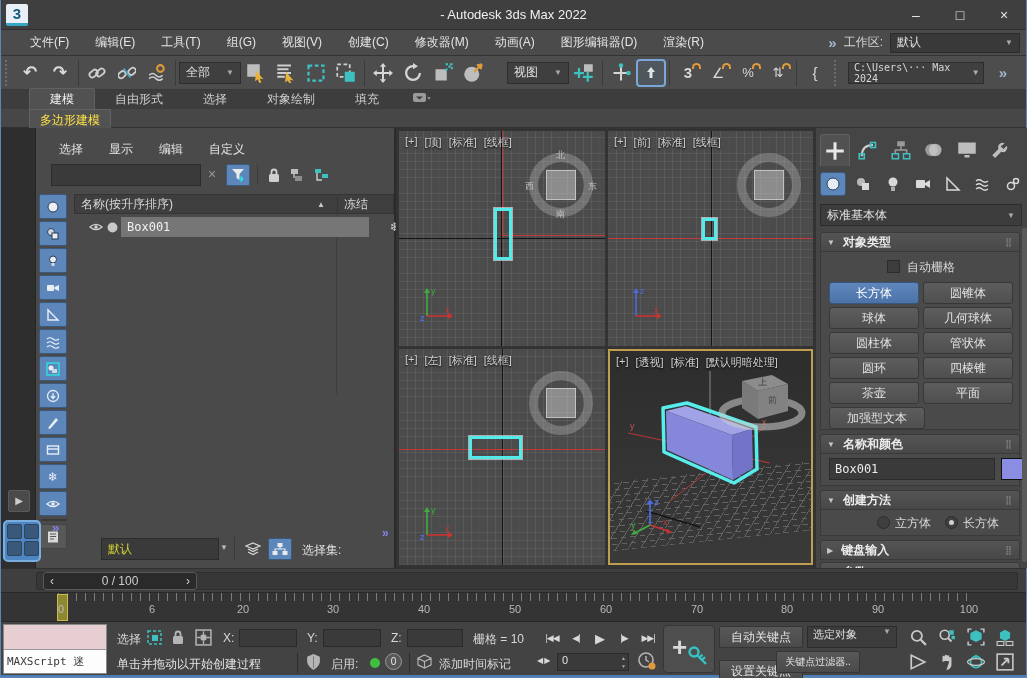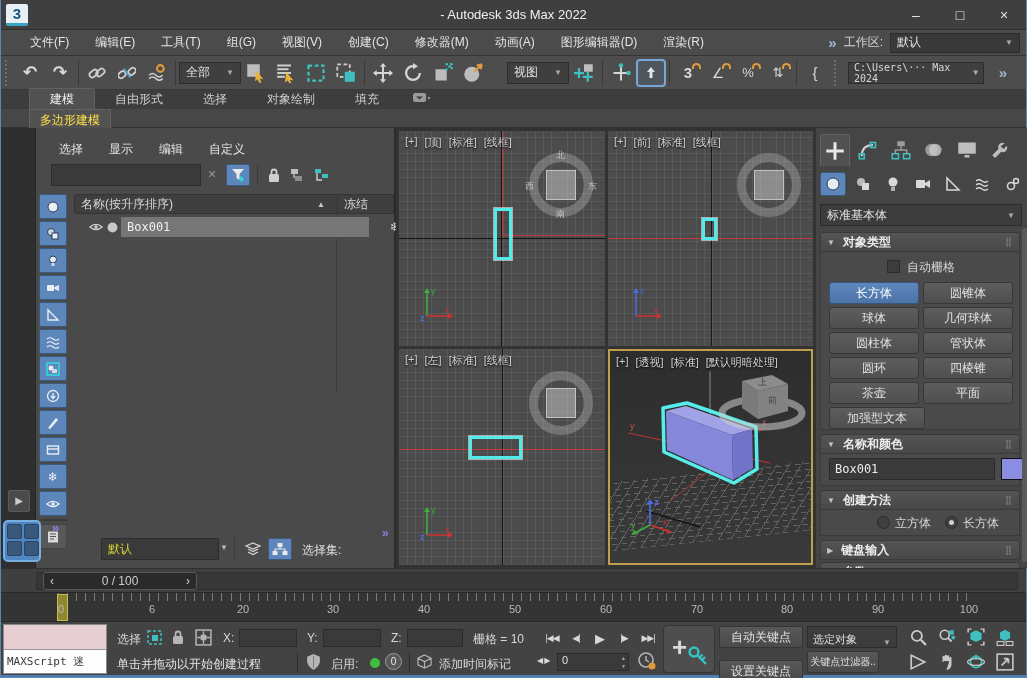--- a/index.html
+++ b/index.html
@@ -118,21 +118,21 @@
 
 .statusbar{position:absolute;left:0;top:622px;right:0;height:55px;background:#434343;border-bottom:2px solid #4d7db5}
 .msbox{position:absolute;left:2px;top:2px;width:104px;height:50px;border:1px solid #8a8a8a;background:#fdfdfd}
 .ms-top{height:25px;background:#e6ced2;border-bottom:1px solid #999}
 .ms-bot{height:23px;color:#3a3a3a;font-family:"DejaVu Sans Mono",monospace;font-size:11px;line-height:23px;padding-left:3px;white-space:nowrap;overflow:hidden}
 .st-lbl{position:absolute;color:#d8d8d8;white-space:nowrap}
 .st-field{position:absolute;height:18px;background:#3a3a3a;border:1px solid #2b2b2b;color:#e0e0e0;font-size:11px;padding:0 4px}
 .pbtn{position:absolute;top:6px;width:22px;height:20px;color:#d8d8d8;font-size:9px;display:flex;align-items:center;justify-content:center;letter-spacing:-1px}
 .bigkey{position:absolute;left:662px;top:3px;width:52px;height:48px;background:#4e4e4e;border:1px solid #353535;border-radius:4px}
 .skbtn{position:absolute;width:84px;height:22px;background:linear-gradient(#585858,#4a4a4a);border:1px solid #353535;border-radius:2px;color:#e2e2e2;text-align:center;line-height:20px;font-size:12px}
-.sodd{position:absolute;left:806px;top:4px;width:90px;height:22px;background:#3c3c3c;border:1px solid #2c2c2c;color:#e0e0e0;display:flex;align-items:flex-end;justify-content:space-between;padding:0 5px;font-size:11px}
+.sodd{position:absolute;left:806px;top:4px;width:90px;height:22px;background:#3c3c3c;border:1px solid #2c2c2c;color:#e0e0e0;display:flex;align-items:flex-start;justify-content:space-between;padding:0 5px;font-size:11px}
 .nav{position:absolute;left:902px;top:2px;display:grid;grid-template-columns:repeat(4,29px);grid-template-rows:25px 25px}
 .nav div{display:flex;align-items:center;justify-content:center}
 .greendot{position:absolute;left:369px;top:36px;width:10px;height:10px;border-radius:50%;background:#3fbf3f}
 .iso{position:absolute;left:384px;top:31px;width:17px;height:17px;border-radius:50%;background:#585858;border:1px solid #9a9a9a;color:#e8e8e8;font-size:10px;text-align:center;line-height:15px}
 .svsep{position:absolute;width:1px;height:20px;background:#2d2d2d}
 </style>
 </head>
 <body>
 
 <div id="app">
@@ -820,21 +820,21 @@
           <circle cx="7" cy="7" r="4.5" fill="none" stroke="#35c2c2" stroke-width="2.4"></circle>
           <path d="M10 10 L19 19 M15 15 l3 -3 M12.5 12.5 l3 -3" stroke="#35c2c2" stroke-width="2.4" fill="none"></path>
         </svg>
     </div>
     <div class="skbtn" style="left:718px;top:4px">自动关键点</div>
     <div class="skbtn" style="left:718px;top:38px">设置关键点</div>
     <div class="sodd">
       <span>选定对象</span>
       <span class="dd-arrow">▼</span>
     </div>
-    <div class="skbtn" style="left:806px;top:29px;width:72px;font-size:10px">关键点过滤器..</div>
+    <div class="skbtn" style="left:775px;top:29px;width:84px;font-size:10px">关键点过滤器..</div>
 
     <span class="st-lbl" style="left:116px;top:34px;color:#e4e4e4">单击并拖动以开始创建过程</span>
     <div class="svsep" style="left:296px;top:31px"></div>
     <span class="abs" style="left:304px;top:31px"><svg width="17" height="18" viewBox="0 0 16 17">
           <path d="M8 1 L14 3.5 V8 c0 4.5 -6 8 -6 8 s-6 -3.5 -6 -8 V3.5Z" fill="#b5b5b5"></path>
           <path d="M8 3 V14" stroke="#7a7a7a" stroke-width="1"></path>
         </svg></span>
     <span class="st-lbl" style="left:330px;top:34px">启用:</span>
     <div class="greendot"></div>
     <div class="iso">0</div>

